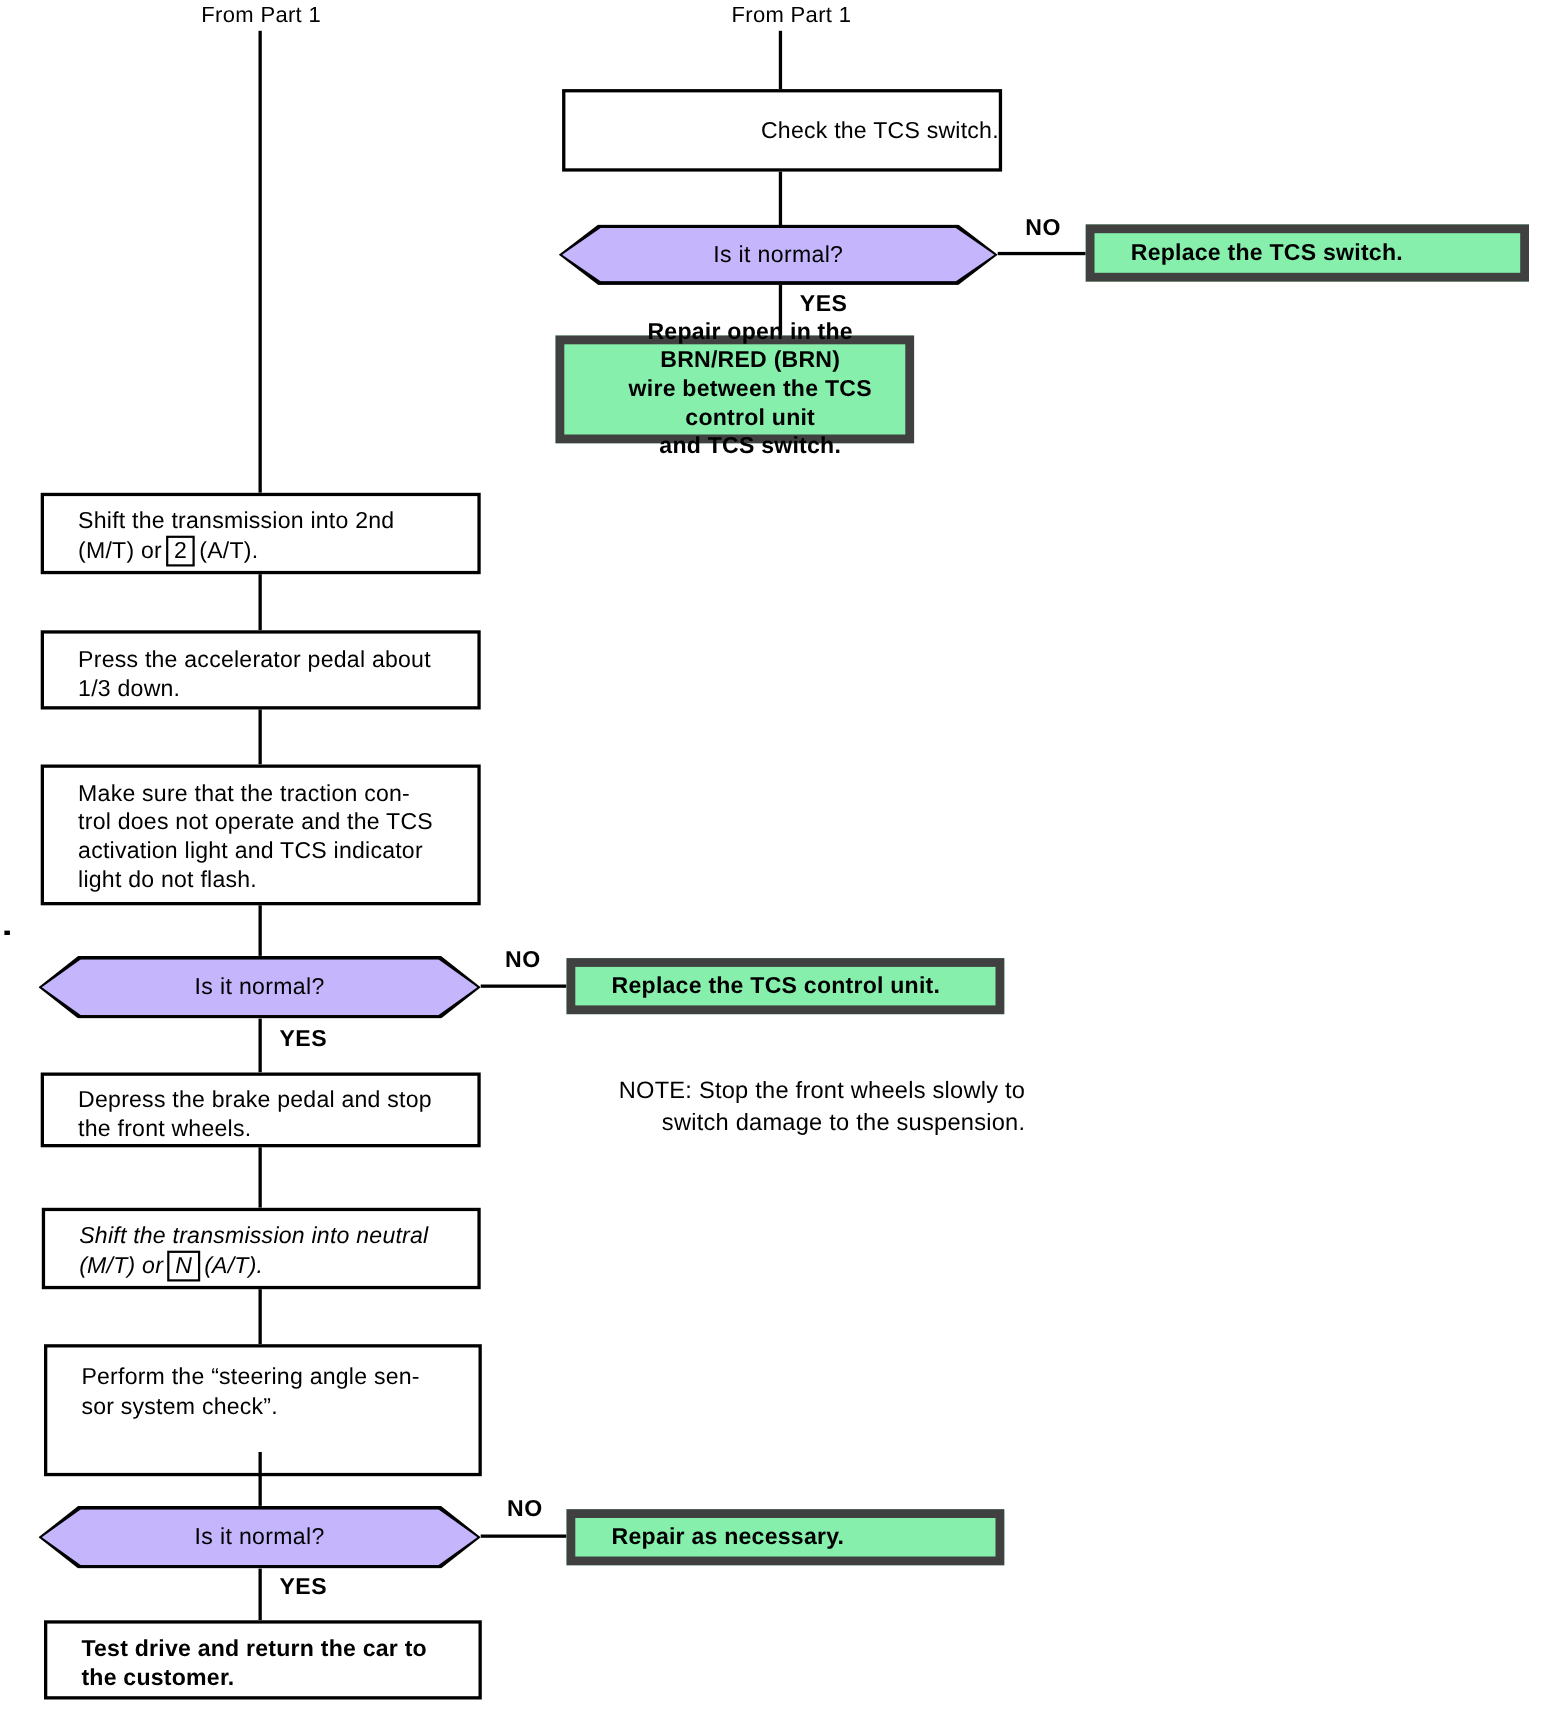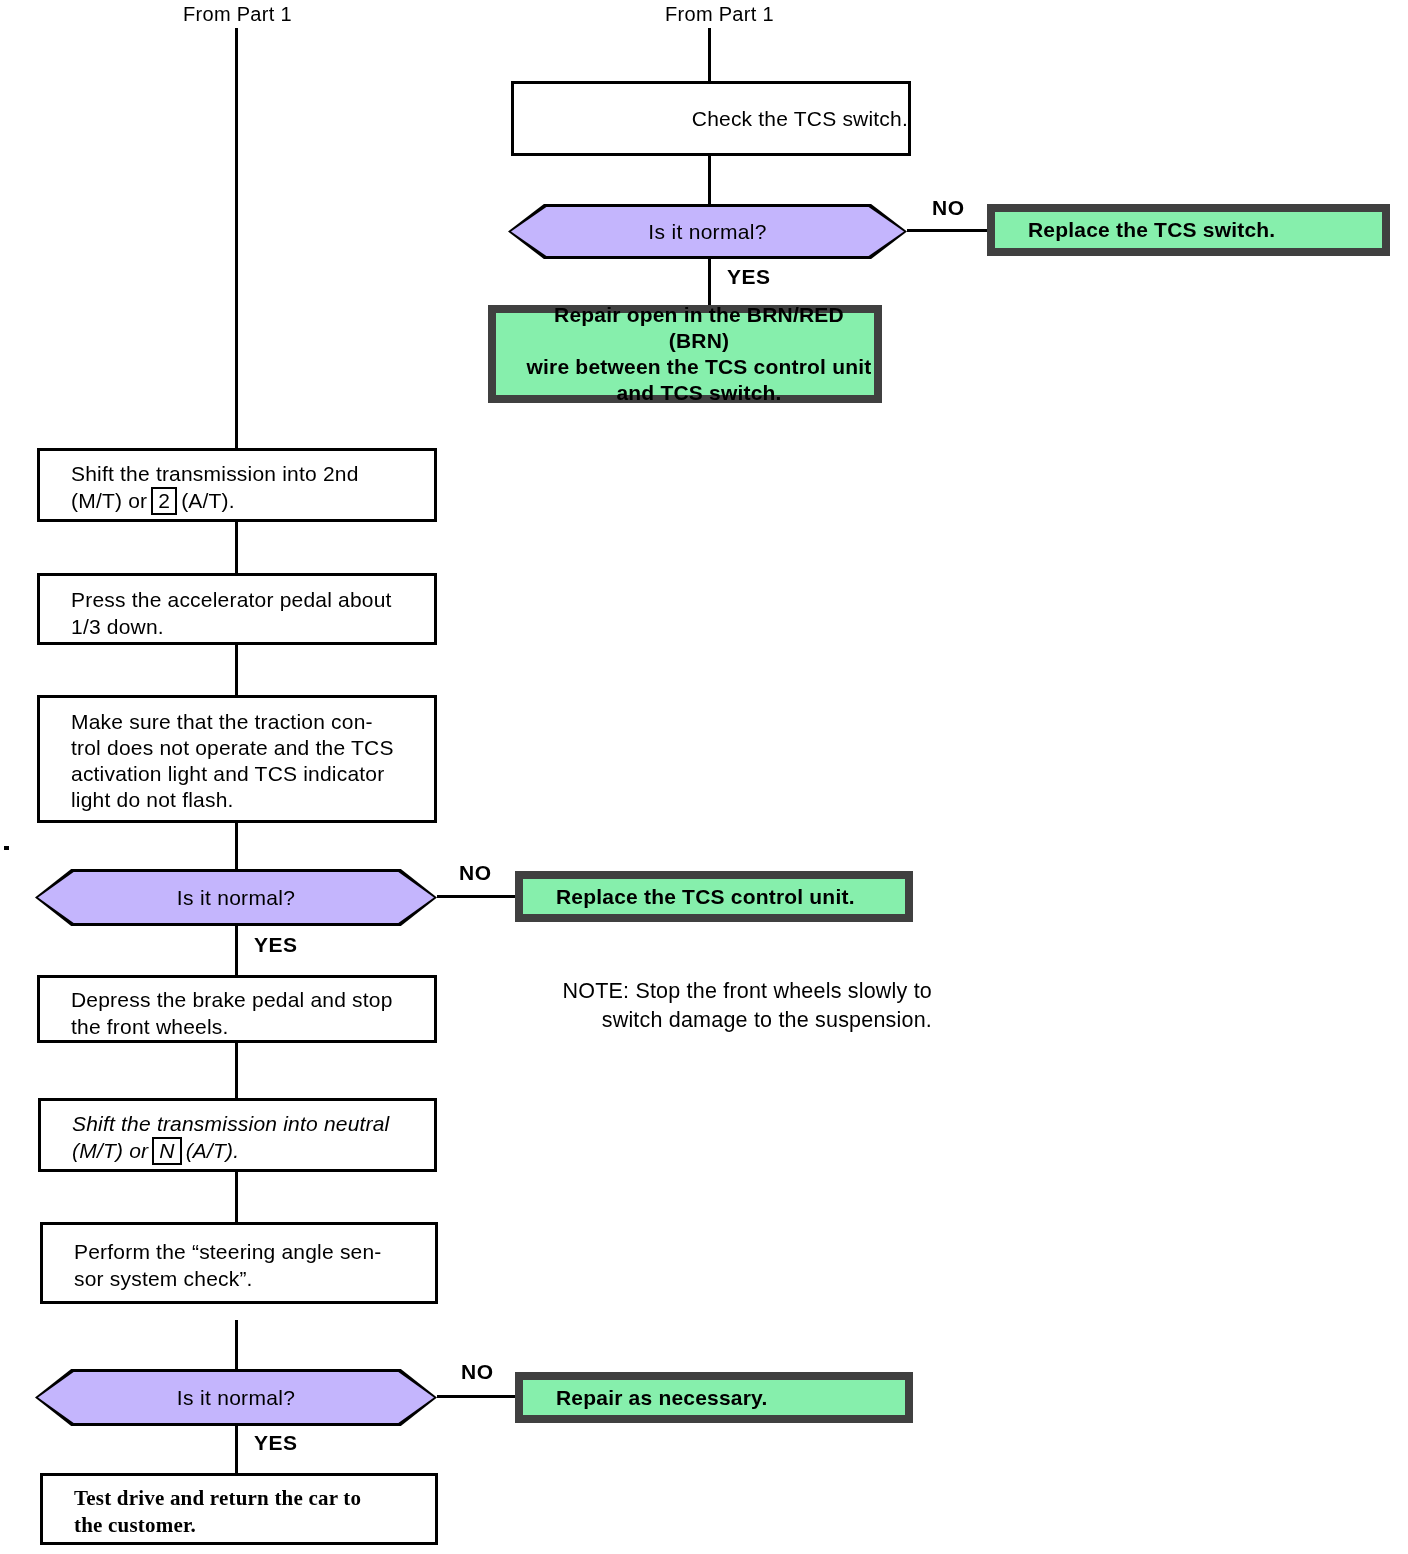--- a/index.html
+++ b/index.html
@@ -80,21 +80,21 @@
   <div class="tag" style="left:932px;top:196px;">NO</div>
   <div class="line hl" style="left:907px;top:229px;width:80px;"></div>
 
   <div class="rbox" style="left:987px;top:204px;width:403px;height:52px;">
     <span>Replace the TCS switch.</span>
   </div>
 
   <div class="tag" style="left:727px;top:265px;">YES</div>
   <div class="line vl" style="left:708px;top:259px;height:46px;"></div>
 
-  <div class="rbox" style="left:488px;top:305px;width:394px;height:98px;padding-left:28px;">
+  <div class="rbox" style="left:505px;top:305px;width:326px;height:98px;padding-left:28px;">
     <span style="line-height:26px;">
       <span class="bl">Repair open in the BRN/RED (BRN)</span>
       <span class="bl">wire between the TCS control unit</span>
       <span class="bl">and TCS switch.</span>
     </span>
   </div>
 
   <div class="lbl" style="left:183px;top:3px;">From Part 1</div>
   <div class="line vl" style="left:235px;top:28px;height:420px;"></div>
 
@@ -158,21 +158,21 @@
 
   <div class="pbox" style="left:38px;top:1098px;width:399px;height:74px;padding-top:9px;font-style:italic;">
     <span class="ptext">
       <span class="bl">Shift the transmission into neutral</span>
       <span class="bl"><span>(M/T) or</span><span class="kb">N</span><span>(A/T).</span></span>
     </span>
   </div>
 
   <div class="line vl" style="left:235px;top:1172px;height:50px;"></div>
 
-  <div class="pbox" style="left:40px;top:1222px;width:398px;height:82px;padding-top:13px;">
+  <div class="pbox" style="left:40px;top:1222px;width:398px;height:120px;padding-top:13px;">
     <span class="ptext">
       <span class="bl">Perform the “steering angle sen-</span>
       <span class="bl">sor system check”.</span>
     </span>
   </div>
 
   <div class="line vl" style="left:235px;top:1320px;height:49px;"></div>
 
   <div class="hex" style="left:35px;top:1369px;width:402px;height:57px;">
     <div class="hex-in">Is it normal?</div>
@@ -181,20 +181,20 @@
   <div class="tag" style="left:461px;top:1360px;">NO</div>
   <div class="line hl" style="left:437px;top:1395px;width:78px;"></div>
 
   <div class="rbox" style="left:515px;top:1372px;width:398px;height:51px;">
     <span>Repair as necessary.</span>
   </div>
 
   <div class="tag" style="left:254px;top:1431px;">YES</div>
   <div class="line vl" style="left:235px;top:1426px;height:47px;"></div>
 
-  <div class="pbox" style="left:40px;top:1473px;width:398px;height:72px;padding-top:9px;font-weight:bold;font-family:Liberation Serif, serif;">
+  <div class="pbox" style="left:40px;top:1473px;width:398px;height:72px;padding-top:9px;font-weight:bold;">
     <span class="ptext">
       <span class="bl">Test drive and return the car to</span>
       <span class="bl">the customer.</span>
     </span>
   </div>
 
 </div>
 
 </body></html>

